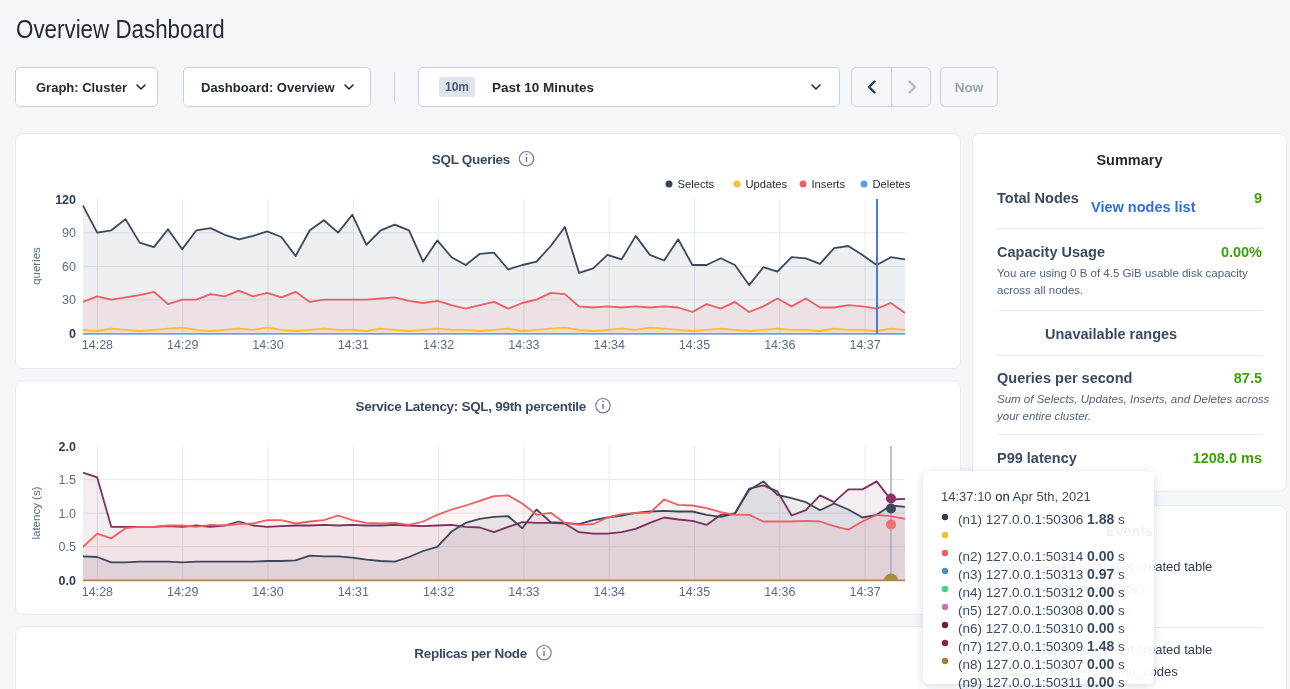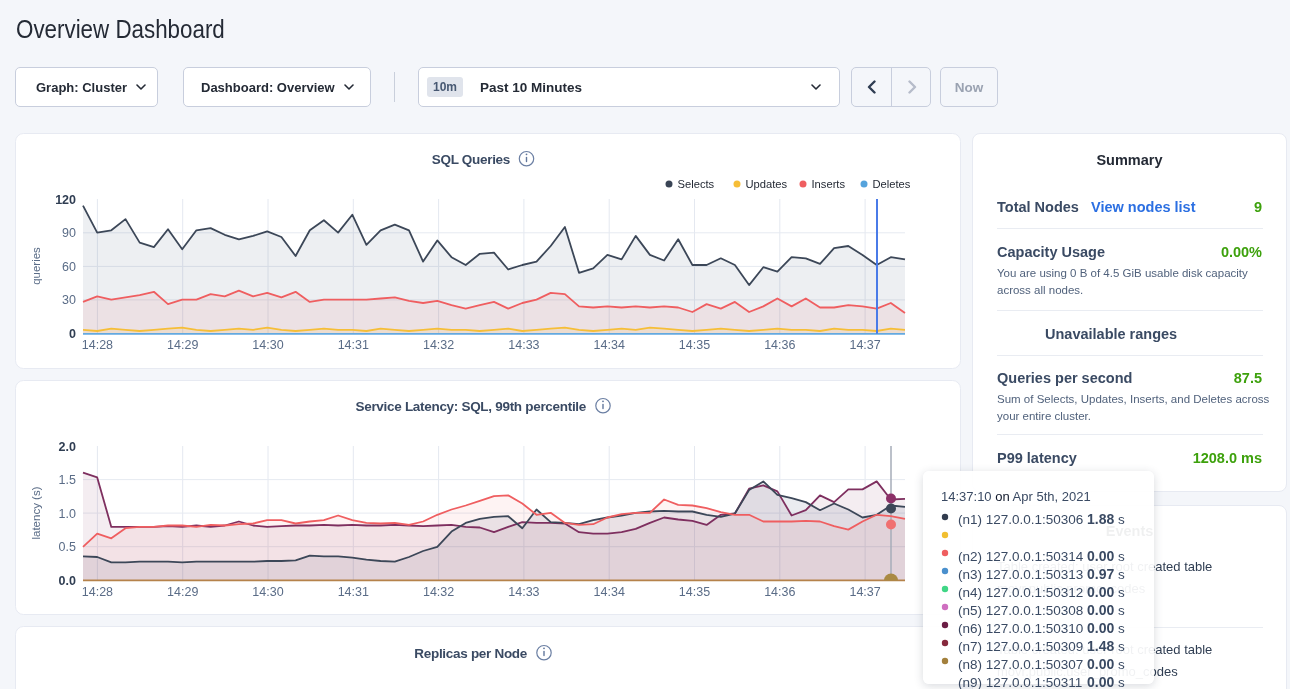--- a/index.html
+++ b/index.html
@@ -15,21 +15,21 @@
 <div class="abs" style="left:16px;top:14px;font-size:26px;color:#242a35;transform:scaleX(0.86);transform-origin:left top;white-space:nowrap;">Overview Dashboard</div>
 
 <div class="btn" style="left:15px;top:67px;width:143px;padding-left:20px;">Graph: Cluster<svg width="10" height="6" viewBox="0 0 10 6" style="margin-left:9px">
       <path d="M1 1 L5 5 L9 1" fill="none" stroke="#242a35" stroke-width="1.6" stroke-linecap="round" stroke-linejoin="round"></path>
     </svg></div>
 <div class="btn" style="left:183px;top:67px;width:188px;padding-left:17px;">Dashboard: Overview<svg width="10" height="6" viewBox="0 0 10 6" style="margin-left:9px">
       <path d="M1 1 L5 5 L9 1" fill="none" stroke="#242a35" stroke-width="1.6" stroke-linecap="round" stroke-linejoin="round"></path>
     </svg></div>
 <div class="abs" style="left:394px;top:72px;width:1px;height:30px;background:#c9cfdb;"></div>
 
-<div class="btn" style="left:418px;top:67px;width:422px;padding-left:8px;font-size:13.5px;">
+<div class="btn" style="left:418px;top:67px;width:422px;padding-left:20px;font-size:13.5px;">
 <span style="background:#e0e4ec;border-radius:3px;font-size:12px;color:#475872;padding:3px 6px;">10m</span>
 <span style="margin-left:17px;">Past 10 Minutes</span>
 <svg width="10" height="6" viewBox="0 0 10 6" style="position:absolute;right:18px;">
       <path d="M1 1 L5 5 L9 1" fill="none" stroke="#242a35" stroke-width="1.6" stroke-linecap="round" stroke-linejoin="round"></path>
     </svg>
 </div>
 
 <div class="abs" style="left:851px;top:67px;width:80px;height:40px;border:1px solid #c8cedd;border-radius:5px;">
   <div class="abs" style="left:39px;top:0;width:1px;height:38px;background:#c8cedd;"></div>
   <svg width="9" height="14" viewBox="0 0 9 14" style="position:absolute;left:15px;top:12px;">
@@ -168,42 +168,42 @@
 <g transform="translate(544,652.7)">
         <circle cx="0" cy="0" r="7.2" fill="none" stroke="#6b7fa3" stroke-width="1.2"></circle>
         <rect x="-0.7" y="-1.9" width="1.4" height="5.4" rx="0.7" fill="#62779c"></rect>
         <circle cx="0" cy="-4.4" r="0.9" fill="#62779c"></circle>
       </g>
 </g>
 </svg>
 
 <div class="panel" style="left:972px;top:133px;width:315px;height:359px;"></div>
 <div class="abs" style="left:972px;top:152px;width:315px;text-align:center;font-size:14.5px;font-weight:bold;color:#242a35;">Summary</div>
-<div class="srow" style="top:199px;">
+<div class="srow" style="top:190px;">
     <span>Total Nodes</span>
     <span class="green">9</span>
   </div>
 <div class="abs" style="left:1091px;top:199px;font-size:14.5px;font-weight:bold;color:#2b6fe2;">View nodes list</div>
 <div class="sdiv" style="top:228px;"></div>
 <div class="srow" style="top:244px;">
     <span>Capacity Usage</span>
     <span class="green">0.00%</span>
   </div>
 <div class="sdesc" style="top:265px;">You are using 0 B of 4.5 GiB usable disk capacity across all nodes.</div>
 <div class="sdiv" style="top:310px;"></div>
 <div class="srow" style="top:326px;margin-left:48px;">
     <span>Unavailable ranges</span>
     <span class="green">0</span>
   </div>
 <div class="sdiv" style="top:355px;"></div>
 <div class="srow" style="top:370px;">
     <span>Queries per second</span>
     <span class="green">87.5</span>
   </div>
-<div class="sdesc" style="top:391px;">Sum of Selects, Updates, Inserts, and Deletes across your entire cluster.</div>
+<div class="sdesc" style="top:391px;font-style:italic;">Sum of Selects, Updates, Inserts, and Deletes across your entire cluster.</div>
 <div class="sdiv" style="top:434px;"></div>
 <div class="srow" style="top:450px;">
     <span>P99 latency</span>
     <span class="green">1208.0 ms</span>
   </div>
 
 <div class="panel" style="left:972px;top:505px;width:315px;height:250px;"></div>
 <div class="abs" style="left:972px;top:523px;width:315px;text-align:center;font-size:14.5px;font-weight:bold;color:#242a35;">Events</div>
 <div class="abs" style="left:997px;top:556px;width:264px;font-size:13px;color:#2f3d52;line-height:22px;">Table created: user root created table movr.public.promo_codes</div>
 <div class="sdiv" style="top:627px;"></div>

